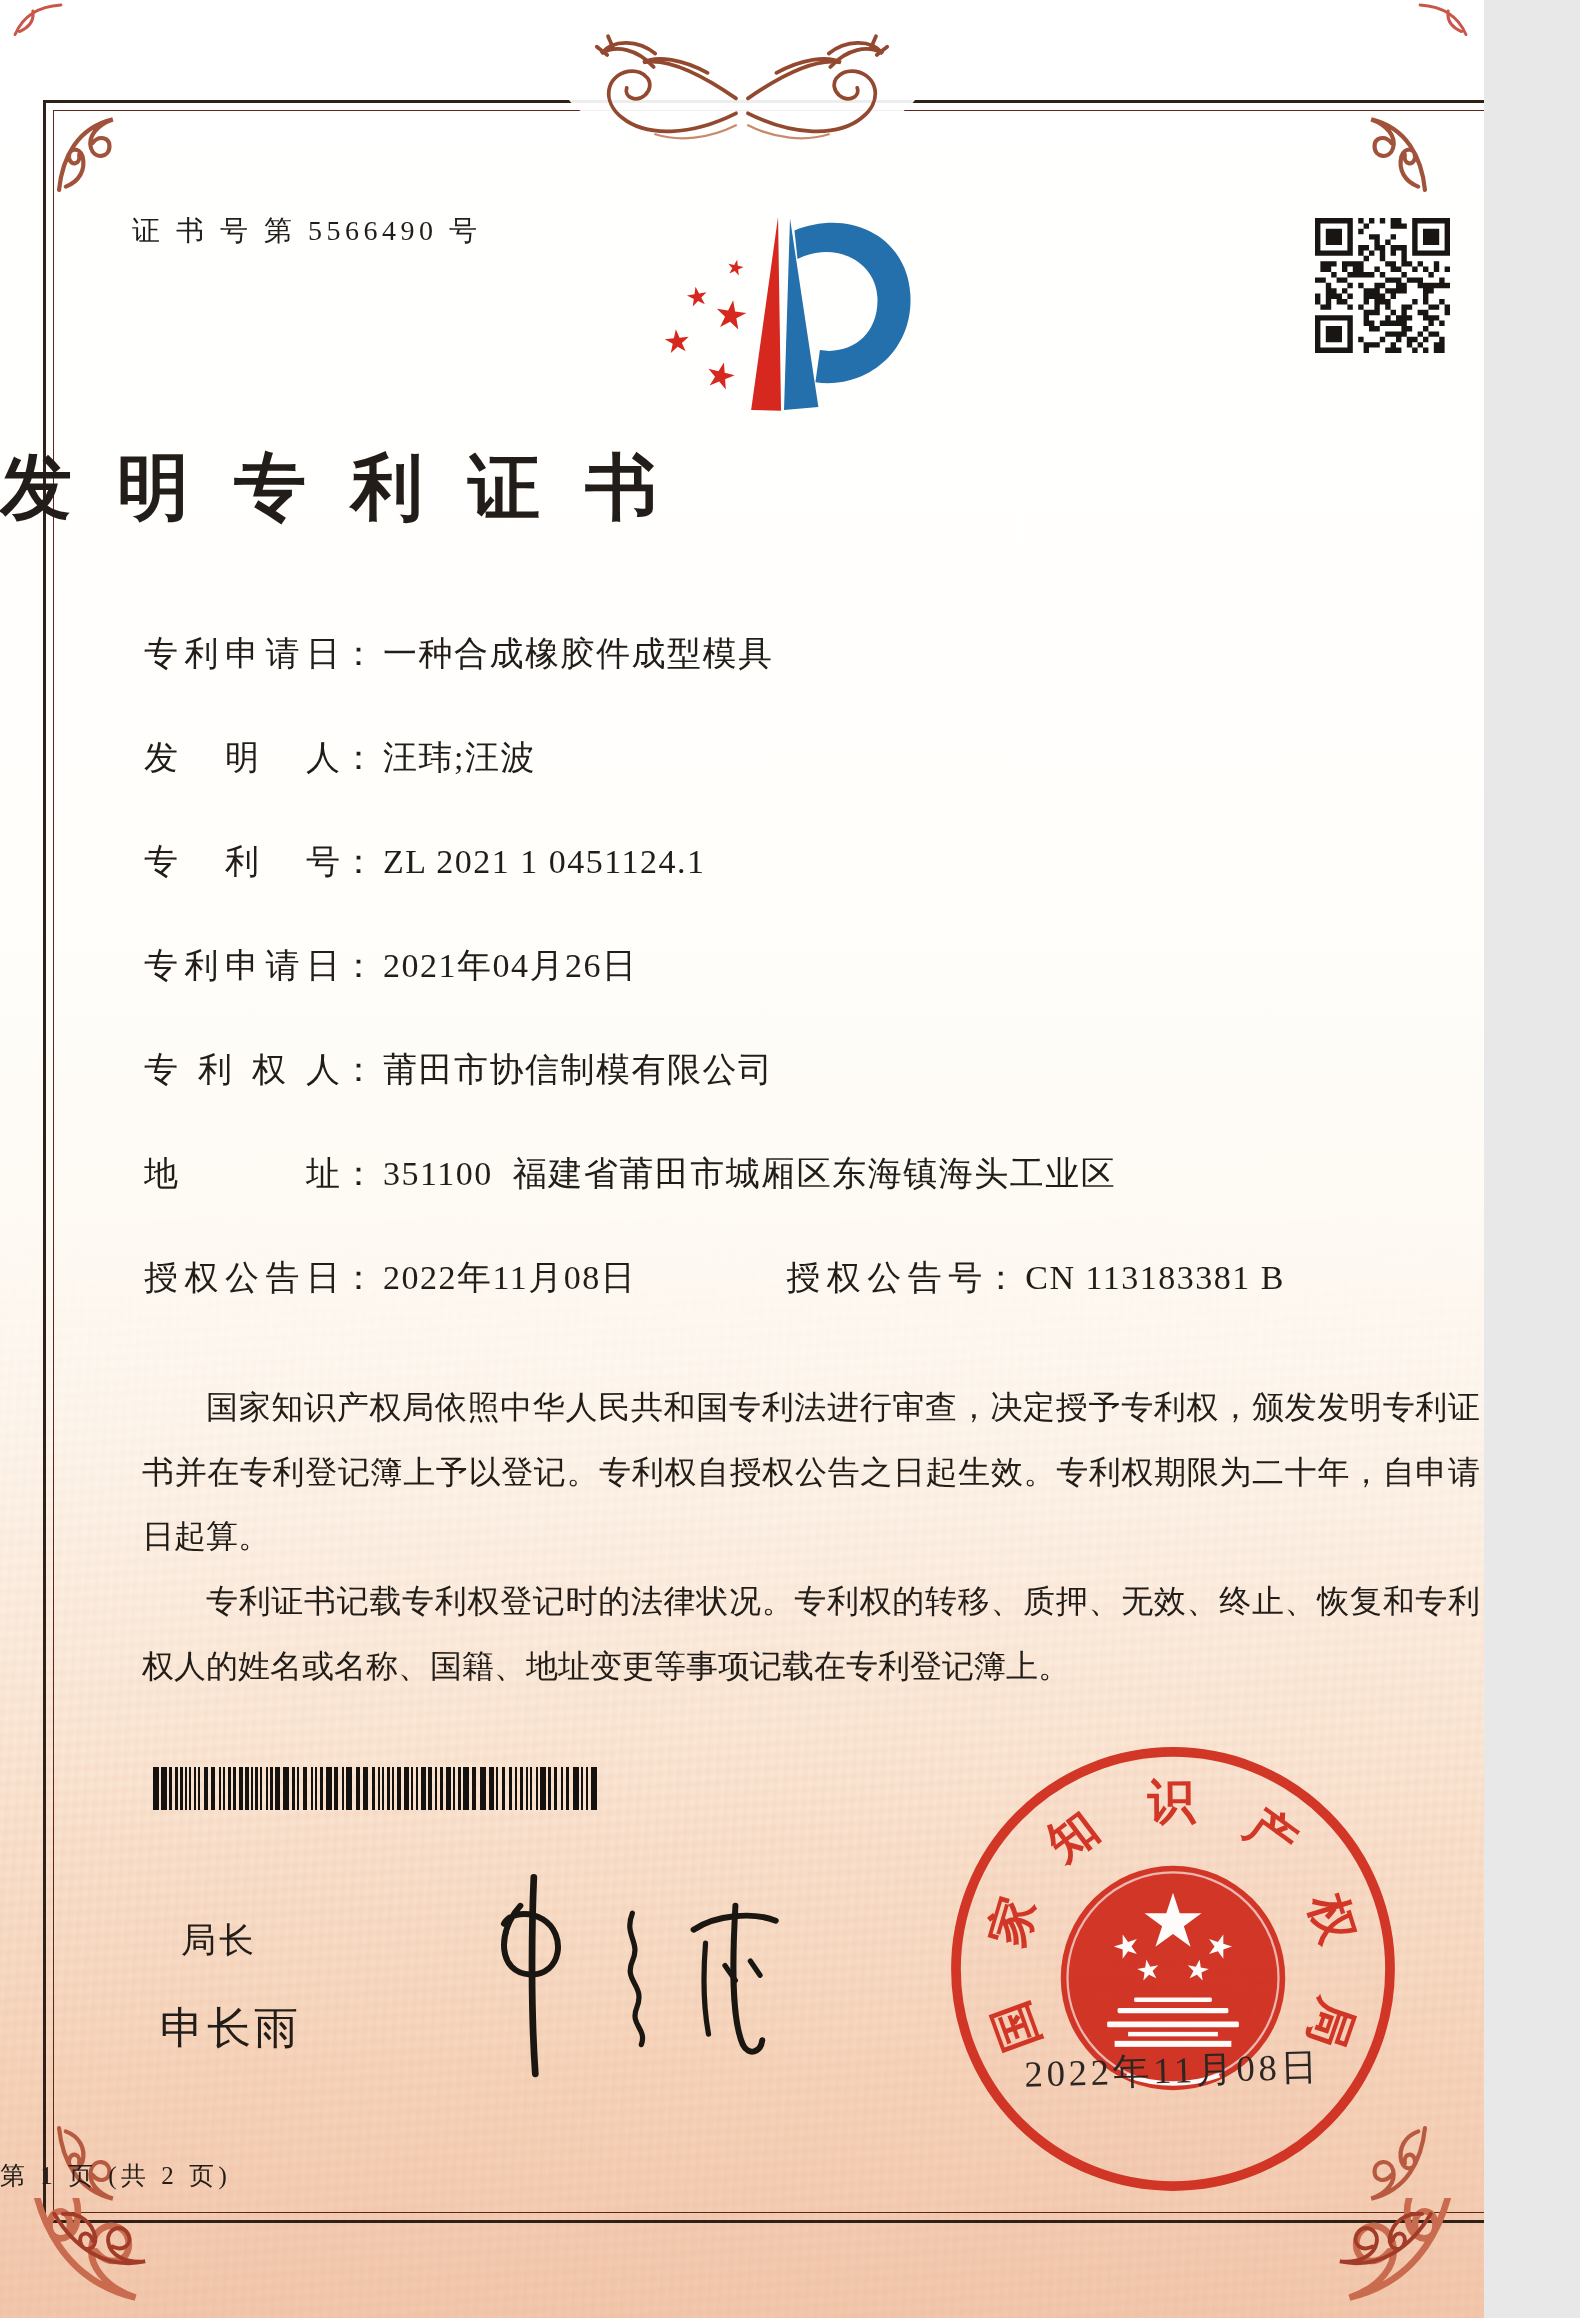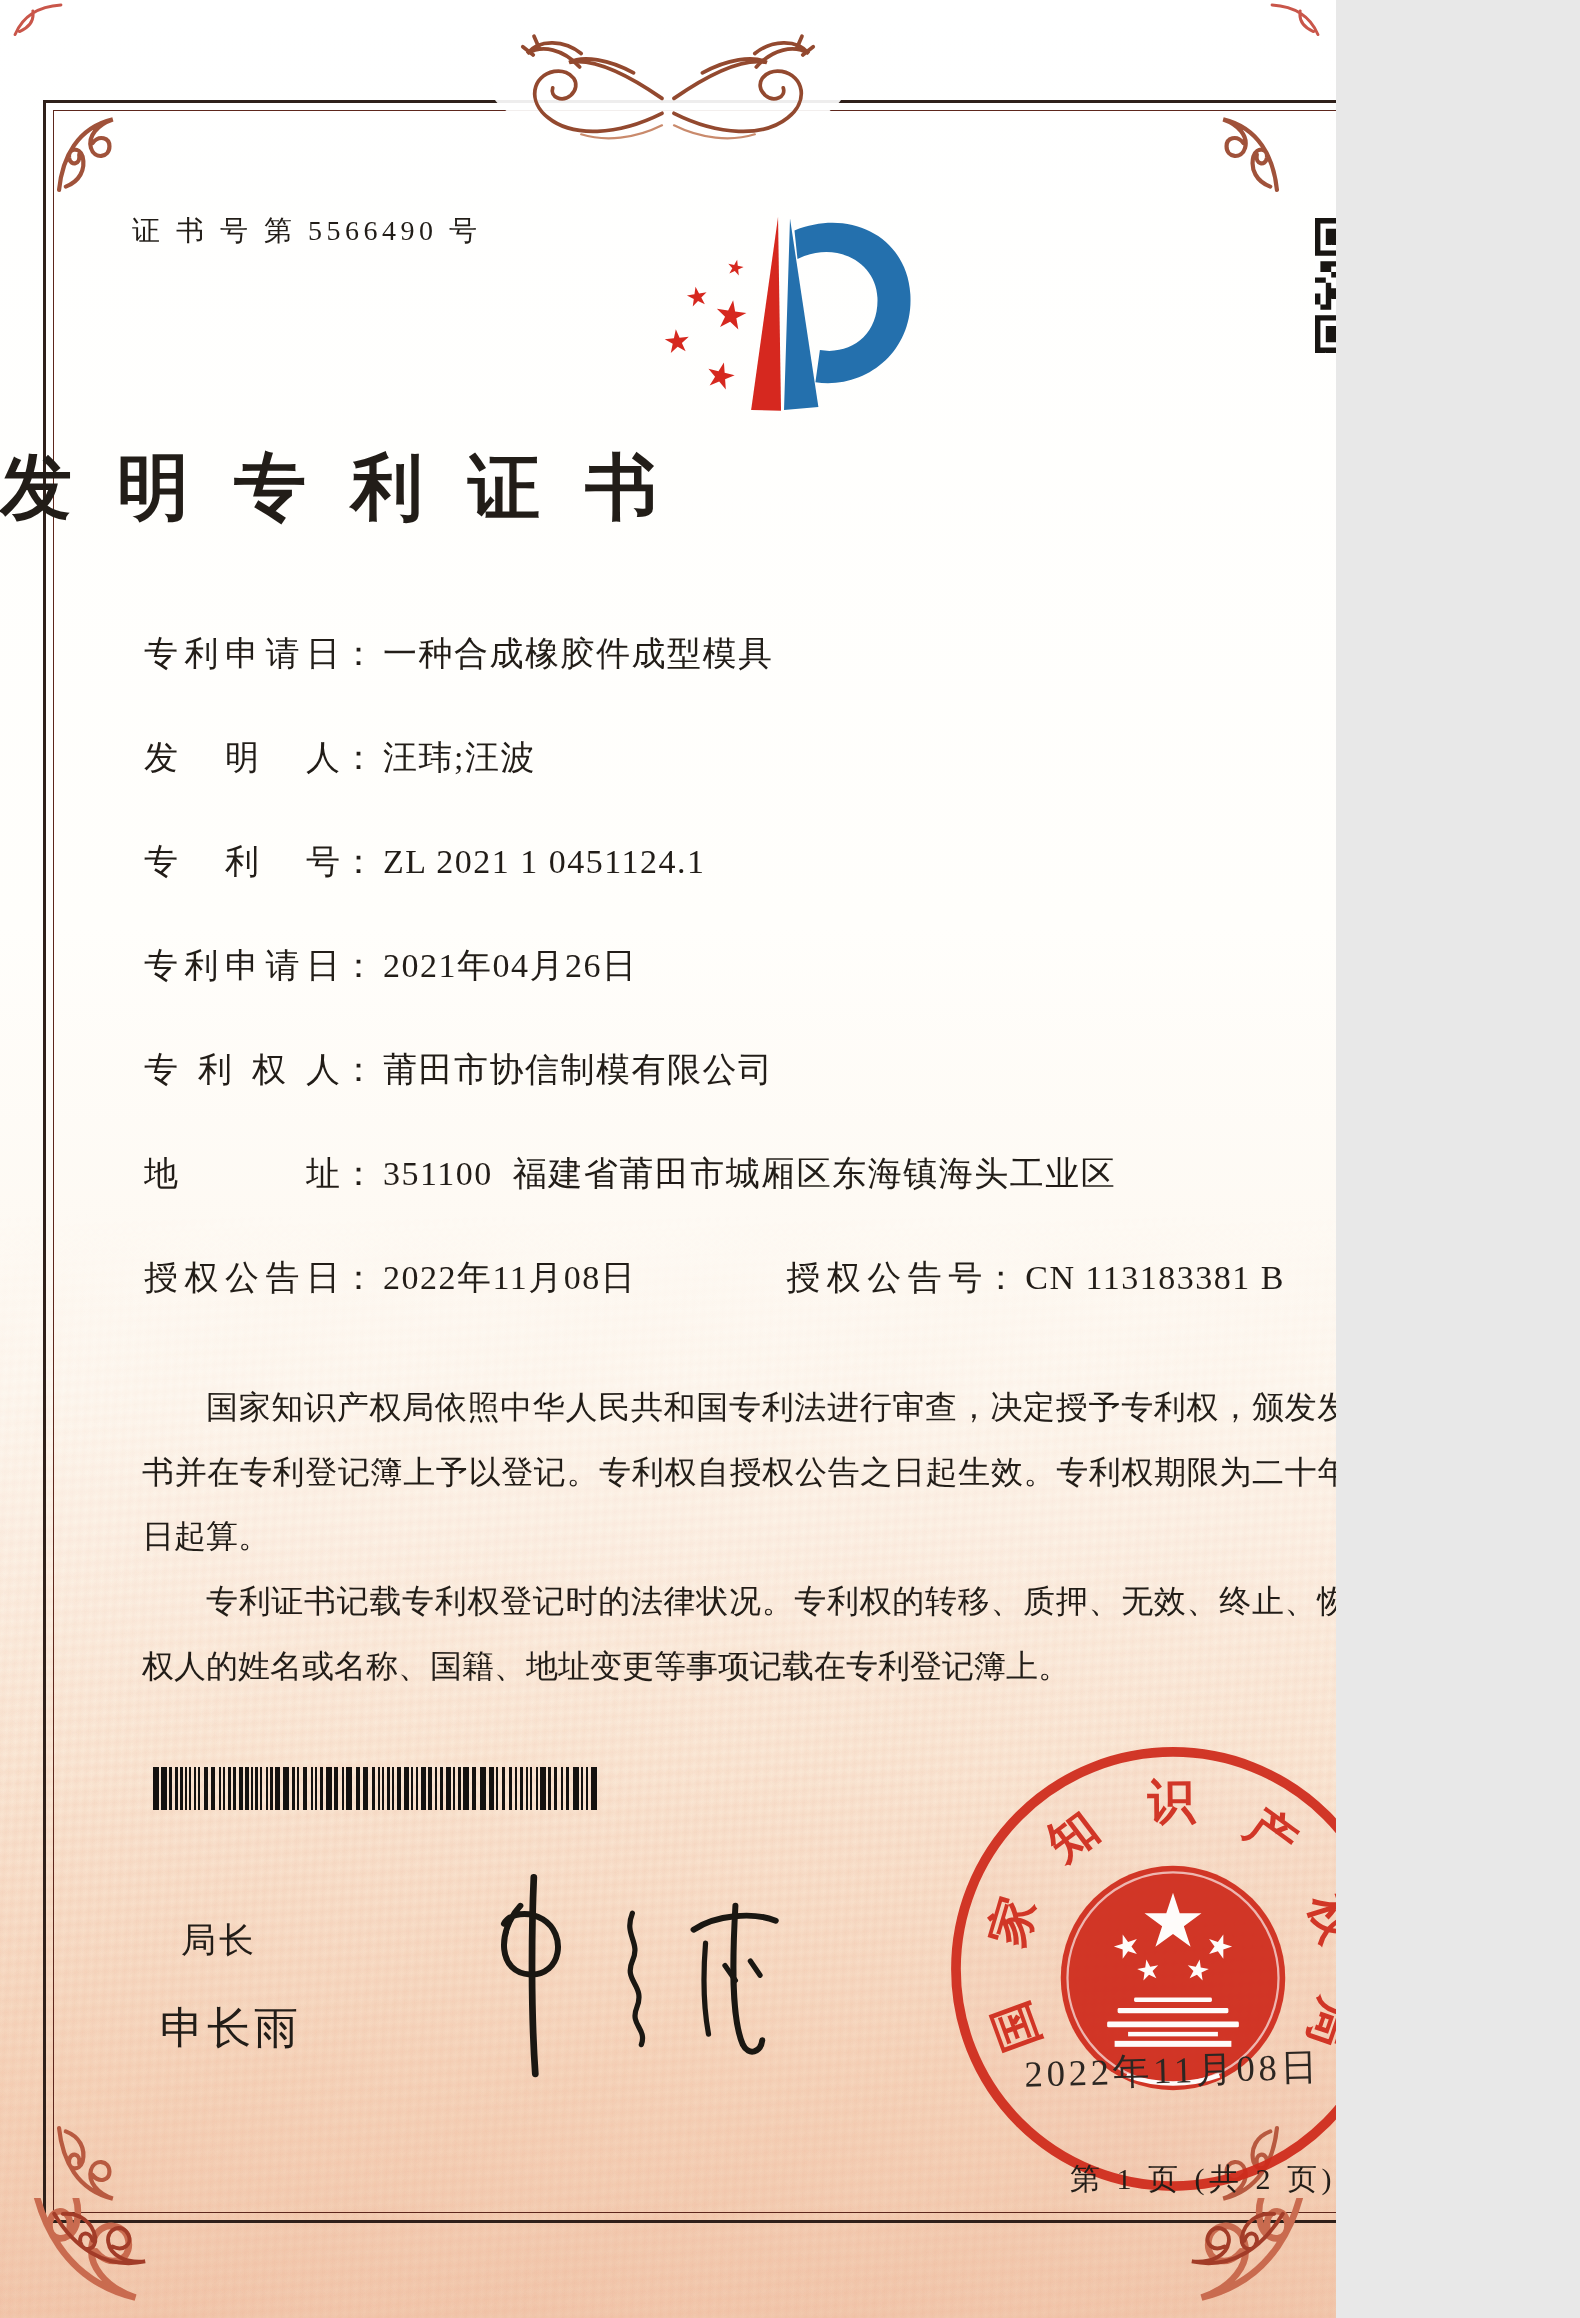--- a/index.html
+++ b/index.html
@@ -1,17 +1,17 @@
 <!DOCTYPE html>
 <html style="font-size:12px"><head>
 <meta charset="utf-8">
 <style>
   html,body{margin:0;padding:0;background:#e8e8e8;}
   .page{
-    position:relative;width:1336px;height:2319px;overflow:hidden;
+    position:relative;width:1484px;height:2319px;overflow:hidden;
     font-family:"Liberation Serif","DejaVu Serif",serif;color:#221d18;
     background:linear-gradient(180deg,#ffffff 0%,#fffefb 40%,#fdf7ef 60%,#fae8d6 76%,#f6d6bd 89%,#f2c9ae 100%);
   }
   .waves{position:absolute;inset:0;pointer-events:none;
     background-image:
       repeating-linear-gradient(93deg, rgba(226,138,106,0) 0px, rgba(226,138,106,.06) 4.5px, rgba(226,138,106,0) 9.7px),
       repeating-linear-gradient(177deg, rgba(231,148,118,0) 0px, rgba(231,148,118,.08) 6px, rgba(231,148,118,0) 12px);
     -webkit-mask-image:linear-gradient(180deg,transparent 0%,transparent 52%,#000 78%);
     mask-image:linear-gradient(180deg,transparent 0%,transparent 52%,#000 78%);
   }
@@ -52,21 +52,21 @@
   .director-title{position:absolute;left:160px;top:1917px;font-size:35px;letter-spacing:3px;margin-left:21px;}
   .director-name{position:absolute;left:160px;top:1999px;font-size:44px;letter-spacing:3px;}
   .sig{position:absolute;left:408px;top:1861px;width:389px;height:224px;}
 
   .seal{position:absolute;left:941px;top:1737px;width:464px;height:464px;opacity:.93;}
   .seal-ch{font-size:64px;font-weight:bold;fill:#cf2a1b;text-anchor:middle;dominant-baseline:central;
     font-family:"Liberation Serif","DejaVu Serif",serif;}
   .seal-date{font-size:49px;fill:#1d1a17;text-anchor:middle;letter-spacing:5px;
     font-family:"Liberation Serif","DejaVu Serif",serif;}
 
-  .page-no{position:absolute;left:0;top:2159px;width:100%;text-align:right;font-size:30px;letter-spacing:4.5px;white-space:pre;}
+  .page-no{position:absolute;left:0;top:2159px;width:100%;text-align:left;font-size:25px;letter-spacing:4.5px;white-space:pre;}
   .footer-note{position:absolute;left:0;top:2264px;width:100%;text-align:center;font-size:35px;letter-spacing:7.5px;color:#30291f;margin-top:48px;}
 </style>
 </head>
 <body>
 
 <div class="page">
 
   <svg width="0" height="0" style="position:absolute" aria-hidden="true">
     <defs>
       <path id="curl" fill="none" stroke-linecap="round" d="M6 94 C 10 55, 28 20, 70 10 C 52 16, 40 30, 44 44 C 48 58, 66 56, 66 42 C 66 32, 54 28, 46 38 M14 90 C 30 84, 38 70, 34 54 C 30 42, 16 44, 18 56 C 20 66, 32 64, 30 52"></path>

